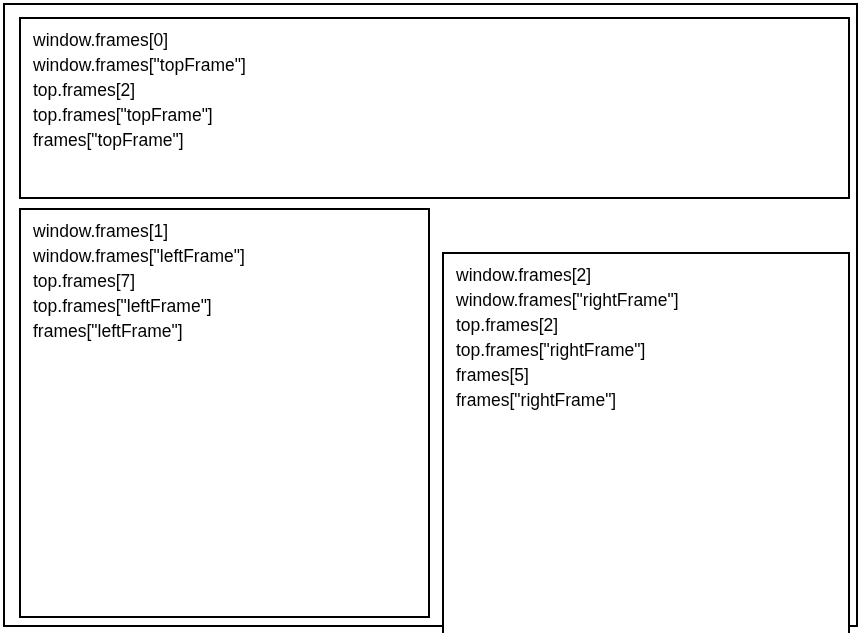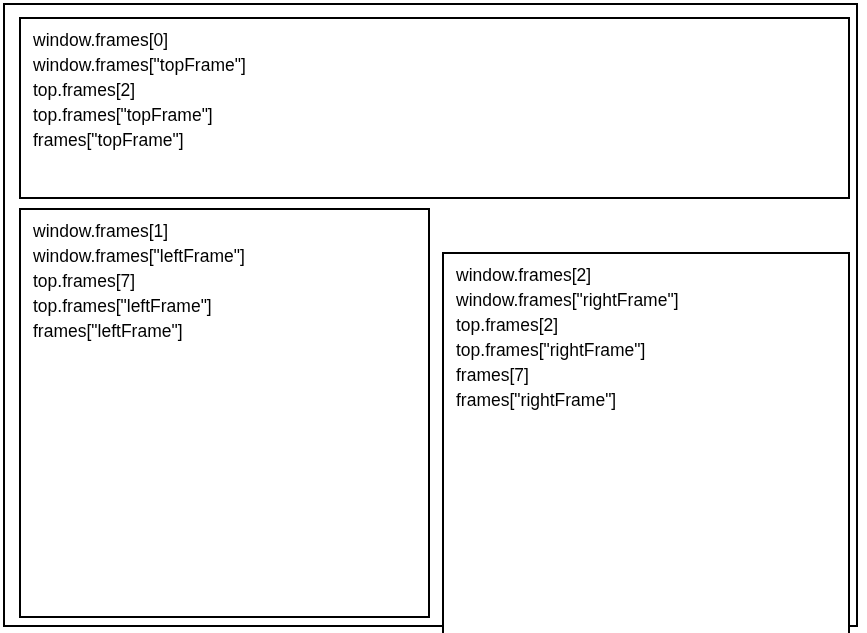--- a/index.html
+++ b/index.html
@@ -109,19 +109,19 @@
         <div class="frame-line">frames["leftFrame"]</div>
       </div>
     </div>
 
     <div class="frame-box" id="right-frame-box">
       <div class="frame-lines">
         <div class="frame-line">window.frames[2]</div>
         <div class="frame-line">window.frames["rightFrame"]</div>
         <div class="frame-line">top.frames[2]</div>
         <div class="frame-line">top.frames["rightFrame"]</div>
-        <div class="frame-line">frames[7]</div>
+        <div class="frame-line">frames[5]</div>
         <div class="frame-line">frames["rightFrame"]</div>
       </div>
     </div>
 
   </div>
 </div>
 
 </body></html>

